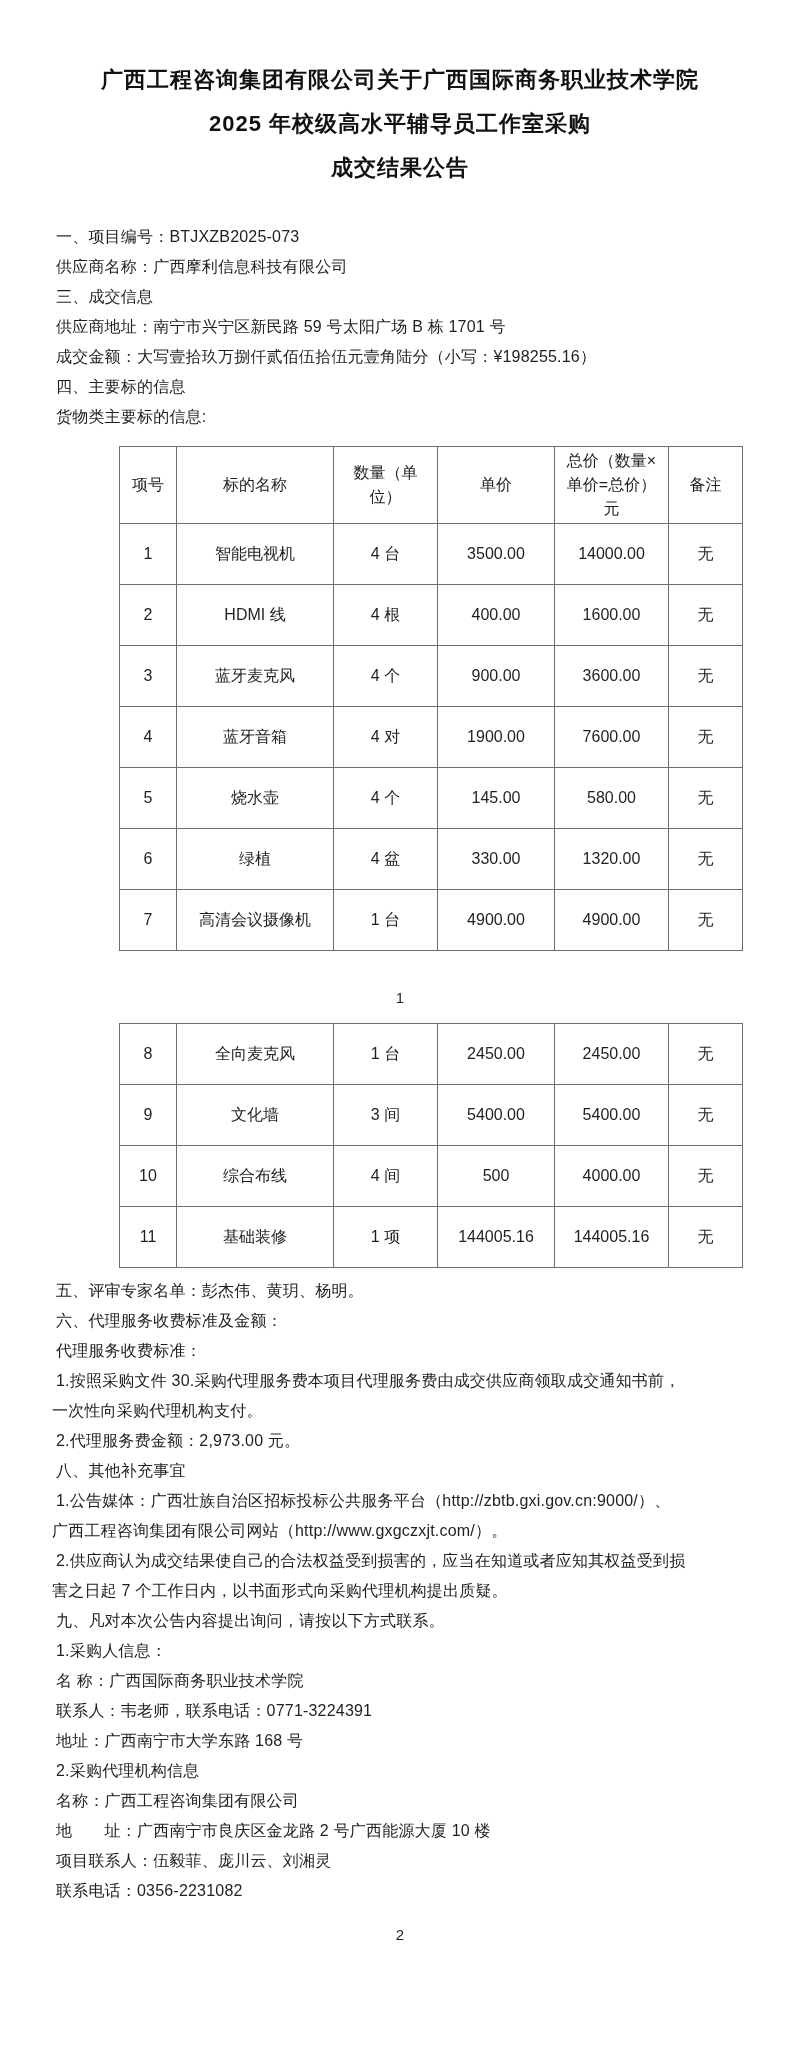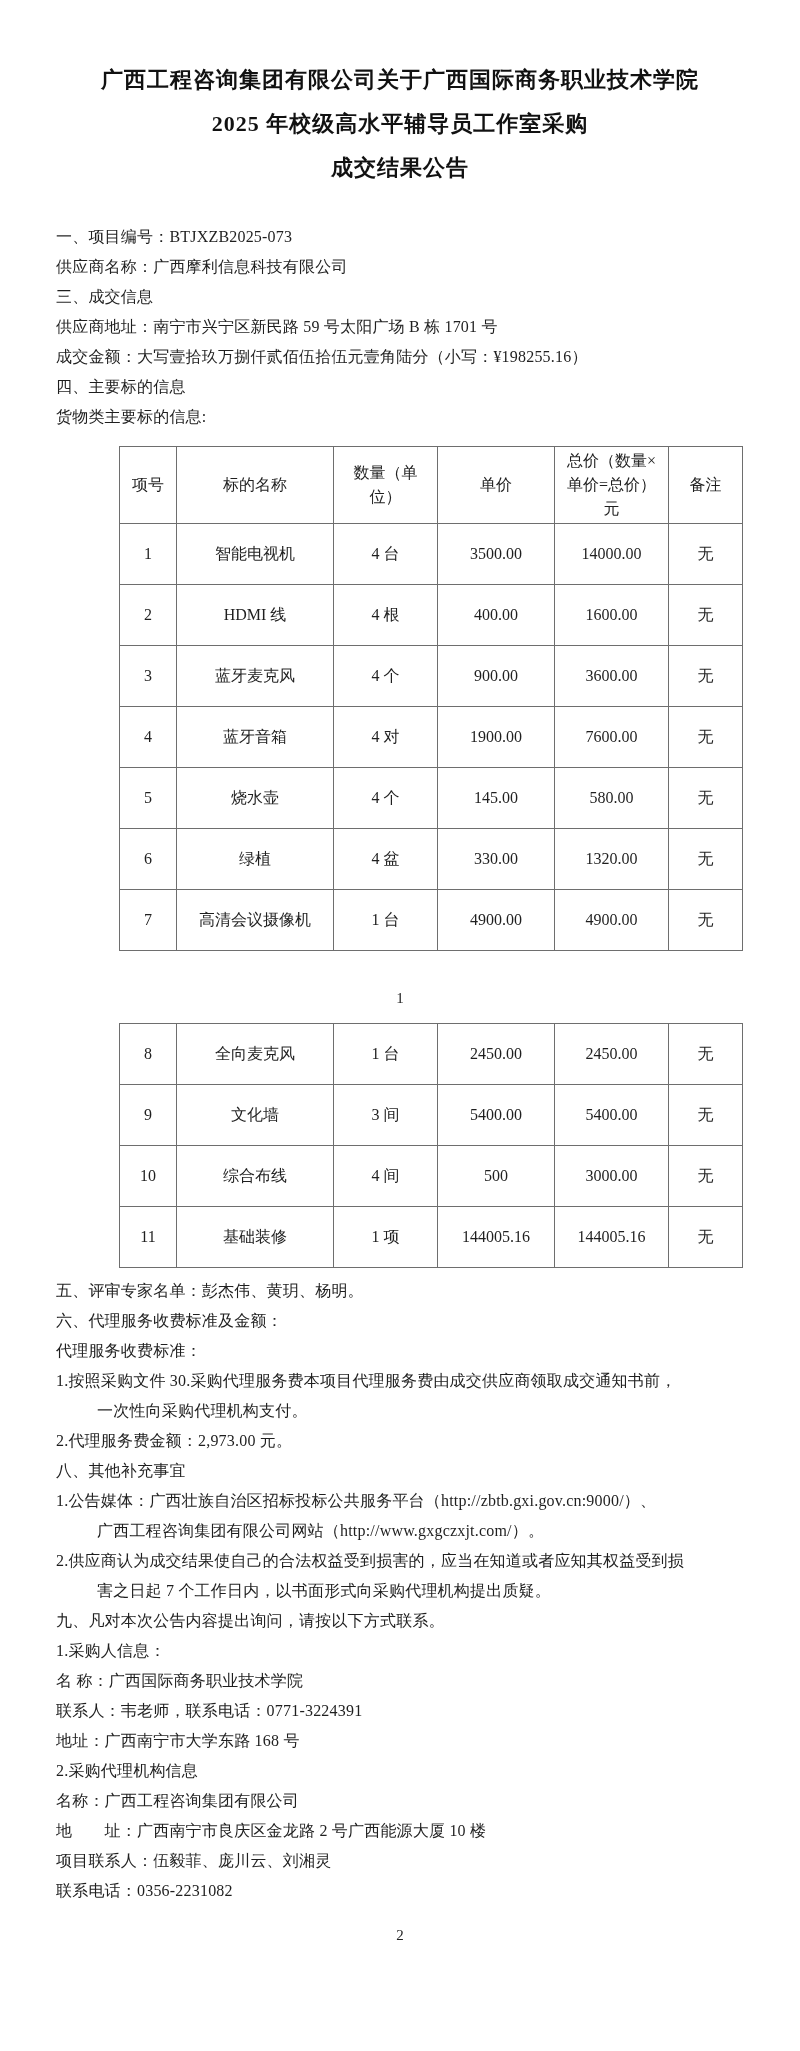--- a/index.html
+++ b/index.html
@@ -1,38 +1,38 @@
 <!DOCTYPE html>
 <html><head>
 <meta charset="utf-8">
 <style>
   html,body{margin:0;padding:0;background:#ffffff;}
   .page{
     position:relative;
     width:800px;height:2051px;
     background:#ffffff;
     overflow:hidden;
-    font-family:Liberation Serif, serif;
+    font-family:Liberation Sans, sans-serif;
     color:#1f1f1f;
     border-radius:25px;
   }
   .title{
     padding-top:58px;
     text-align:center;
     font-weight:bold;
     font-size:22px;
     color:#111111;
   }
   .t-line{line-height:44px;letter-spacing:1px;}
   .group{margin:0;}
   .intro{margin-top:32px;}
   .outro{margin-top:8px;}
   p.line{
     margin:0;
-    padding-left:97px;
+    padding-left:52px;
     font-size:16px;
     line-height:30px;
     white-space:nowrap;
     letter-spacing:0.2px;
   }
   p.line.indent{padding-left:56px;}
   table.goods{
     margin-left:119px;
     width:623px;
     border-collapse:collapse;
@@ -194,21 +194,21 @@
         <td>3 间</td>
         <td>5400.00</td>
         <td>5400.00</td>
         <td>无</td>
       </tr>
       <tr>
         <td>10</td>
         <td>综合布线</td>
         <td>4 间</td>
         <td>500</td>
-        <td>3000.00</td>
+        <td>4000.00</td>
         <td>无</td>
       </tr>
       <tr>
         <td>11</td>
         <td>基础装修</td>
         <td>1 项</td>
         <td>144005.16</td>
         <td>144005.16</td>
         <td>无</td>
       </tr>

